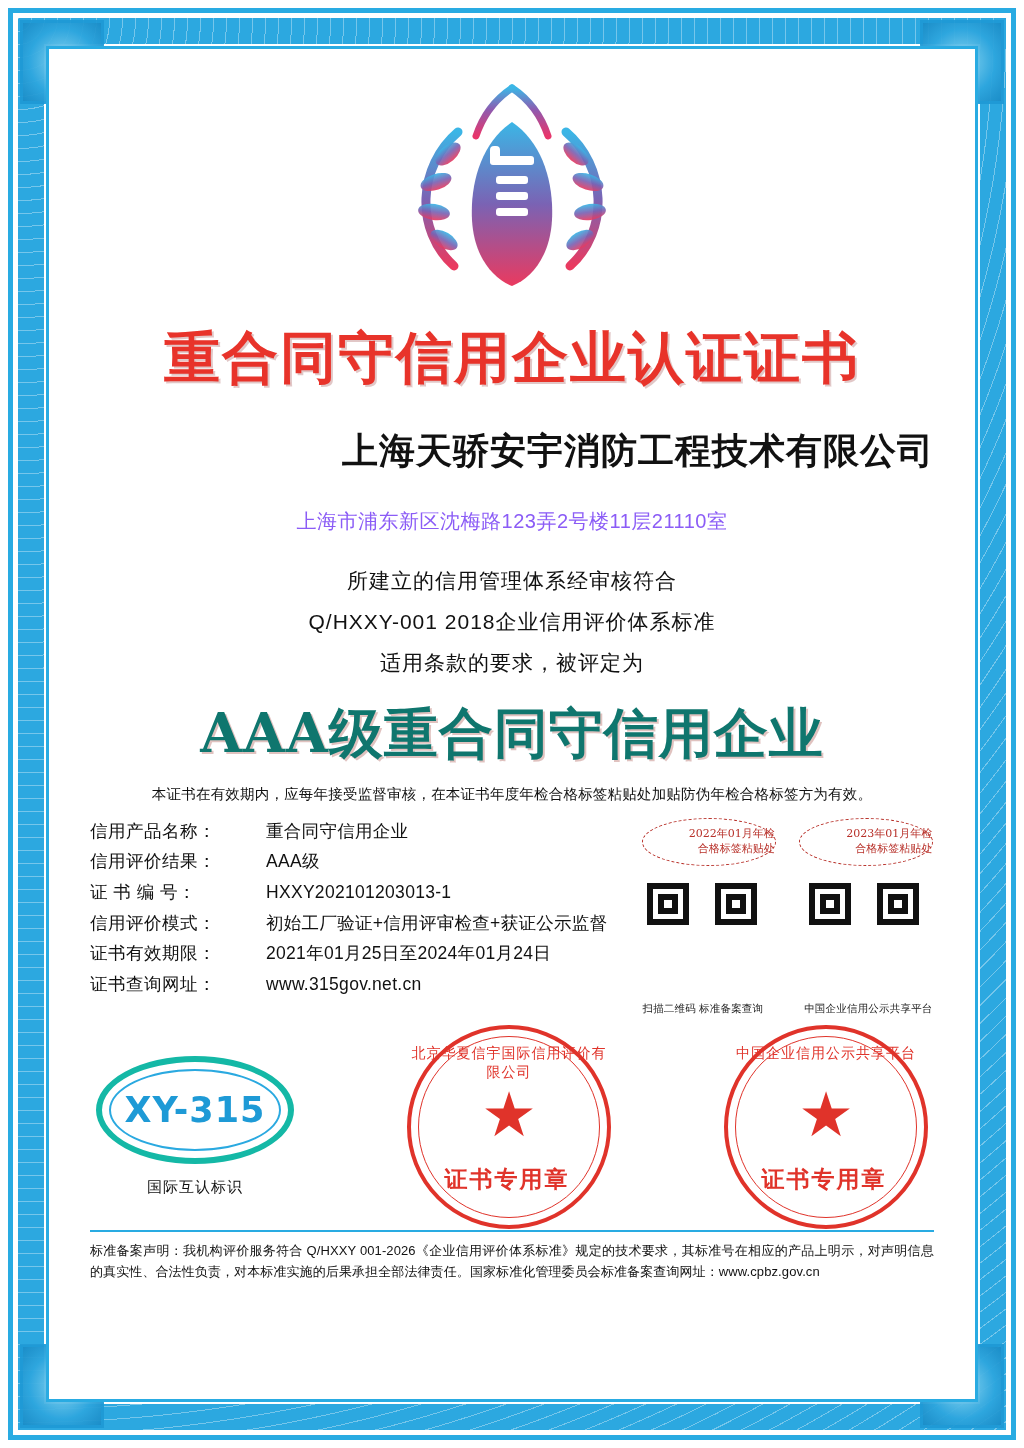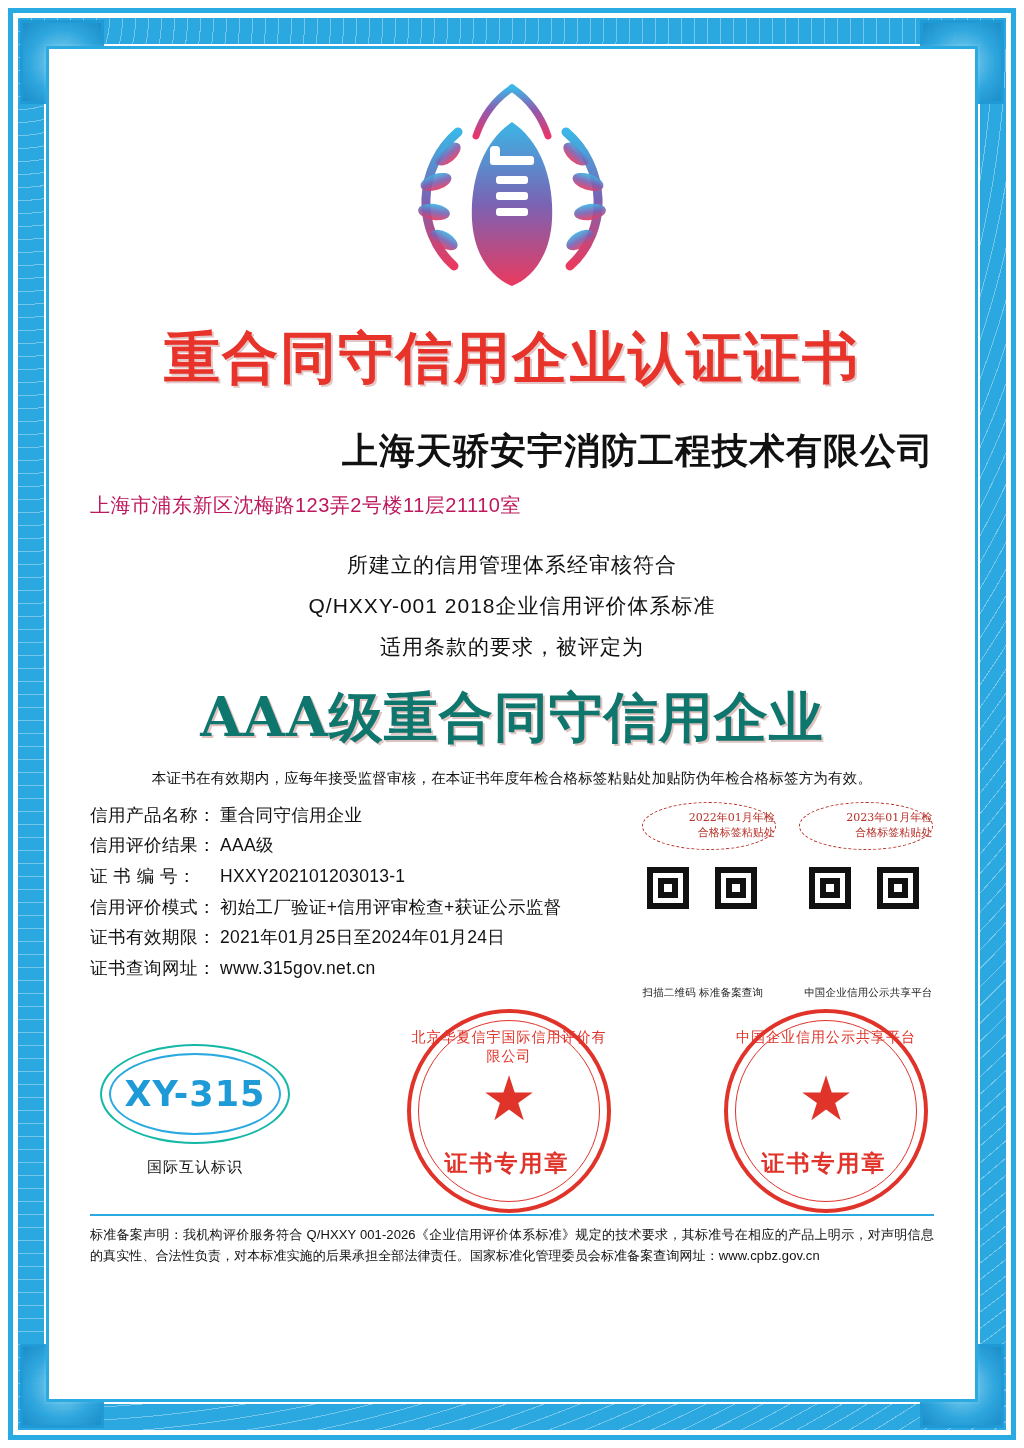--- a/index.html
+++ b/index.html
@@ -96,24 +96,24 @@
 
   .company {
     text-align: right;
     font-size: 36px;
     font-weight: bold;
     color: #111111;
     margin-top: 30px;
     letter-spacing: 1px;
   }
   .address {
-    text-align: left;
+    text-align: center;
     font-size: 20px;
-    color: #be185d;
-    margin-top: 16px;
+    color: #8b5cf6;
+    margin-top: 32px;
     letter-spacing: 0.5px;
   }
 
   .statement {
     text-align: center;
     font-size: 21px;
     color: #111111;
     margin-top: 26px;
     line-height: 1.95;
     letter-spacing: 1px;
@@ -147,20 +147,21 @@
   .info-list {
     width: 545px;
     flex: none;
   }
   .info-line {
     display: flex;
     font-size: 17.5px;
     color: #111111;
     line-height: 1.52;
     margin-bottom: 4px;
+    gap: 46px;
   }
   .info-label {
     width: 130px;
     flex: none;
     letter-spacing: 0.5px;
   }
   .info-value {
     letter-spacing: 0.3px;
   }
 
@@ -232,21 +233,21 @@
     padding: 0 6px;
     height: 190px;
   }
   .xy-badge {
     width: 198px;
     text-align: center;
   }
   .xy-ellipse {
     width: 186px;
     height: 96px;
-    border: 2px solid #14b8a6;
+    border: 6px solid #14b8a6;
     border-radius: 50%;
     display: flex;
     align-items: center;
     justify-content: center;
     position: relative;
     margin: 0 auto;
   }
   .xy-ellipse::after {
     content: "";
     position: absolute;

